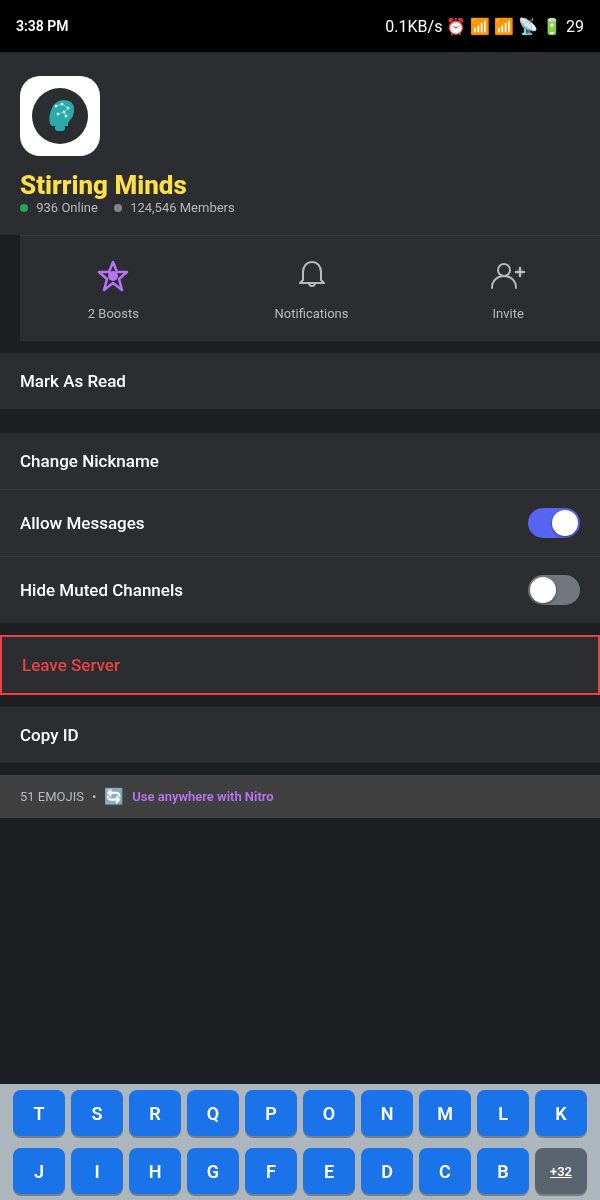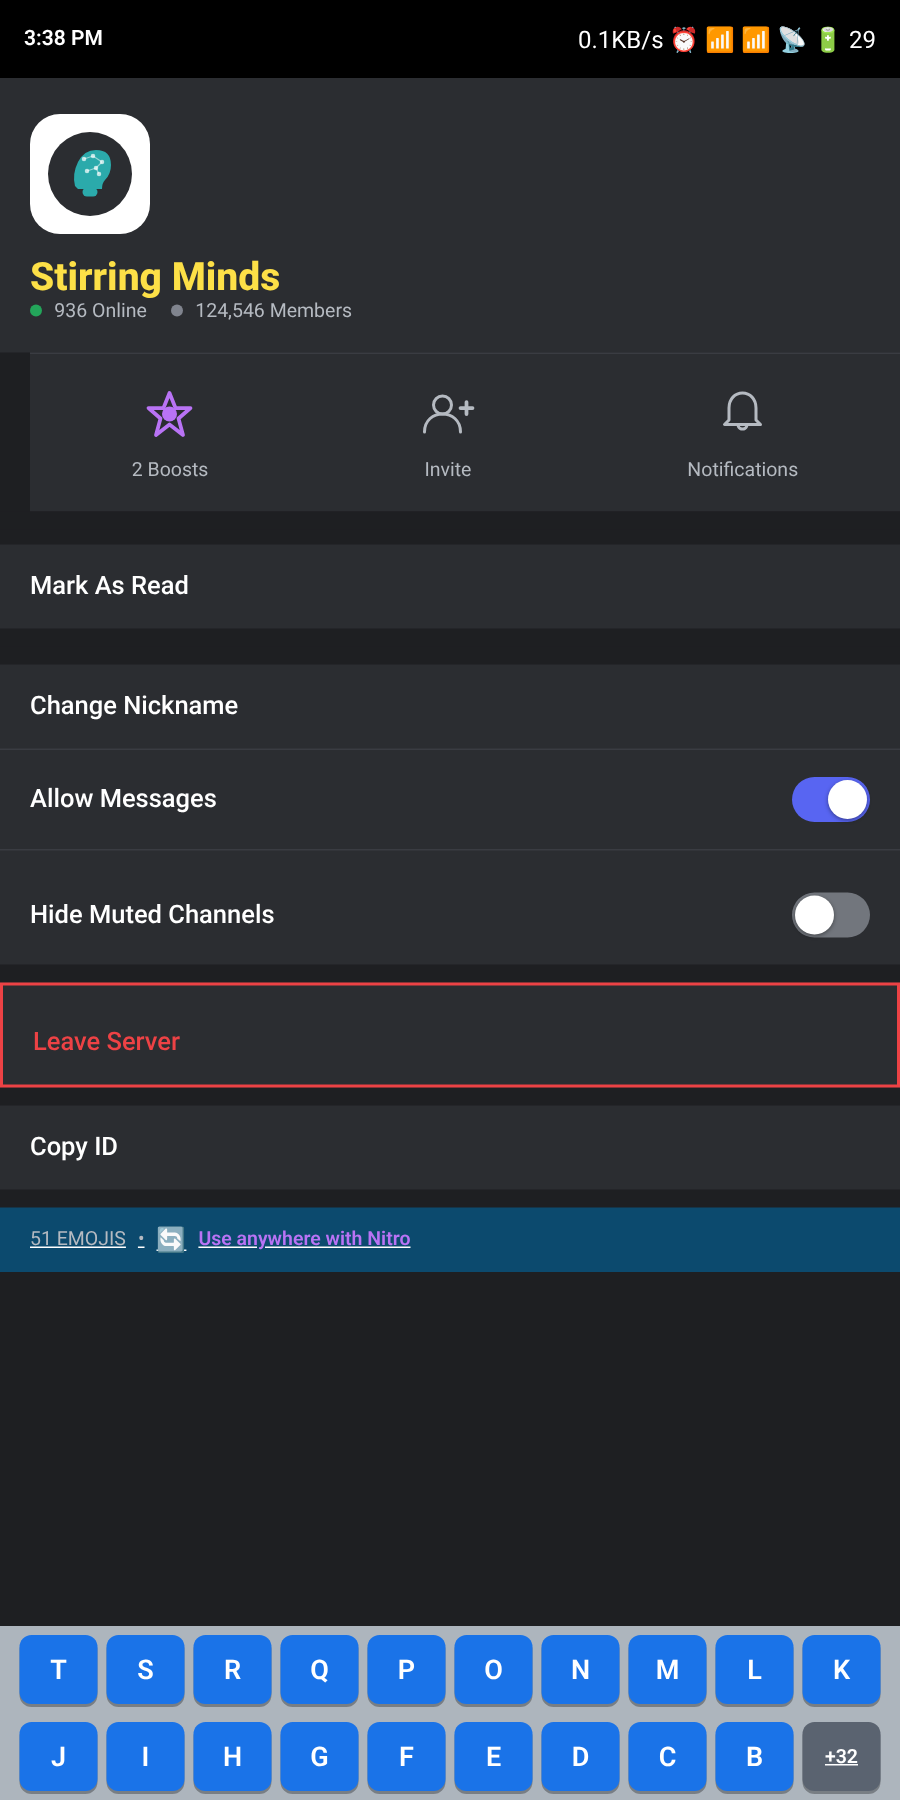--- a/index.html
+++ b/index.html
@@ -134,21 +134,20 @@
       font-weight: 500;
       color: #fff;
       border-bottom: 1px solid #3a3c42;
       display: flex;
       align-items: center;
       justify-content: space-between;
       cursor: pointer;
     }
     .menu-item:last-child {
       border-bottom: none;
-      margin-top: 10px;
     }
     .menu-item-sub {
       font-size: 13px;
       color: #b5bac1;
       font-weight: 400;
       margin-top: 3px;
     }
     .menu-item-content {
       flex: 1;
     }
@@ -191,24 +190,23 @@
       font-weight: 500;
     }
     .leave-server-section {
       background: #2b2d31;
       border: 2.5px solid #ed4245;
       margin-bottom: 12px;
     }
 
     
     .emojis-section {
-      background: #0c4a6e;
+      background: #404040;
       padding: 12px 20px;
       margin-bottom: 12px;
-      text-decoration: underline;
     }
     .emojis-header {
       display: flex;
       align-items: center;
       gap: 8px;
       font-size: 13px;
       color: #b5bac1;
     }
     .emojis-header .nitro-link {
       color: #b973f5;
@@ -314,40 +312,40 @@
       <svg width="32" height="32" viewBox="0 0 32 32">
         <polygon points="16,2 20,12 30,12 22,19 25,30 16,23 7,30 10,19 2,12 12,12" fill="none" stroke="#b973f5" stroke-width="2.5" stroke-linejoin="round"></polygon>
         <circle cx="16" cy="16" r="5" fill="#b973f5"></circle>
       </svg>
     </div>
     <span class="action-label">2 Boosts</span>
   </div>
 
   <div class="action-item">
     <div class="action-icon-wrap">
-      <svg width="36" height="32" viewBox="0 0 36 32">
-
-        <circle cx="14" cy="10" r="6" fill="none" stroke="#b5bac1" stroke-width="2"></circle>
-        <path d="M2 28 C2 20 8 16 14 16 C20 16 26 20 26 28" fill="none" stroke="#b5bac1" stroke-width="2" stroke-linecap="round"></path>
-
-        <line x1="30" y1="8" x2="30" y2="16" stroke="#b5bac1" stroke-width="2.5" stroke-linecap="round"></line>
-        <line x1="26" y1="12" x2="34" y2="12" stroke="#b5bac1" stroke-width="2.5" stroke-linecap="round"></line>
-      </svg>
-    </div>
-    <span class="action-label">Invite</span>
-  </div>
-
-  <div class="action-item">
-    <div class="action-icon-wrap">
       <svg width="30" height="32" viewBox="0 0 30 32">
         <path d="M15 2 C15 2 15 2 15 2 C10 2 6 6 6 12 L6 20 L3 23 L27 23 L24 20 L24 12 C24 6 20 2 15 2 Z" fill="none" stroke="#b5bac1" stroke-width="2" stroke-linejoin="round"></path>
         <path d="M12 23 C12 23 12 26 15 26 C18 26 18 23 18 23" fill="none" stroke="#b5bac1" stroke-width="2"></path>
       </svg>
     </div>
     <span class="action-label">Notifications</span>
+  </div>
+
+  <div class="action-item">
+    <div class="action-icon-wrap">
+      <svg width="36" height="32" viewBox="0 0 36 32">
+
+        <circle cx="14" cy="10" r="6" fill="none" stroke="#b5bac1" stroke-width="2"></circle>
+        <path d="M2 28 C2 20 8 16 14 16 C20 16 26 20 26 28" fill="none" stroke="#b5bac1" stroke-width="2" stroke-linecap="round"></path>
+
+        <line x1="30" y1="8" x2="30" y2="16" stroke="#b5bac1" stroke-width="2.5" stroke-linecap="round"></line>
+        <line x1="26" y1="12" x2="34" y2="12" stroke="#b5bac1" stroke-width="2.5" stroke-linecap="round"></line>
+      </svg>
+    </div>
+    <span class="action-label">Invite</span>
   </div>
 </div>
 
 <div class="section-gap"></div>
 
 <div class="menu-section">
   <div class="menu-item">
     <span>Mark As Read</span>
   </div>
 </div>

